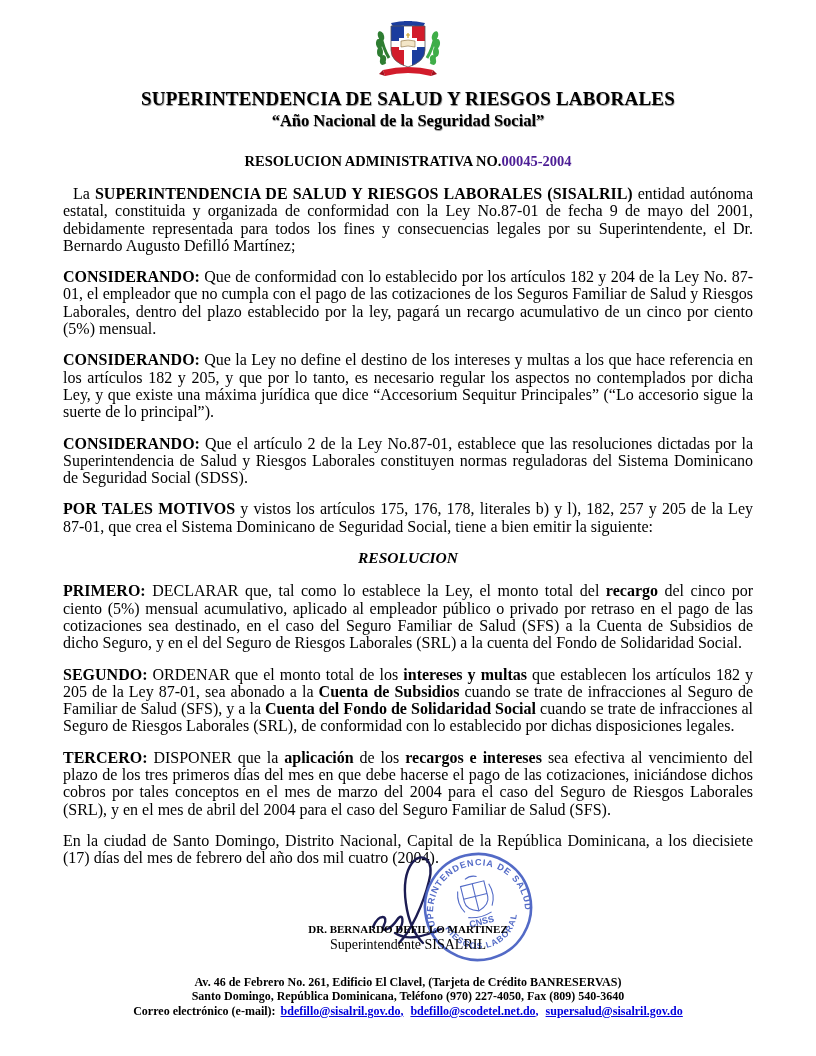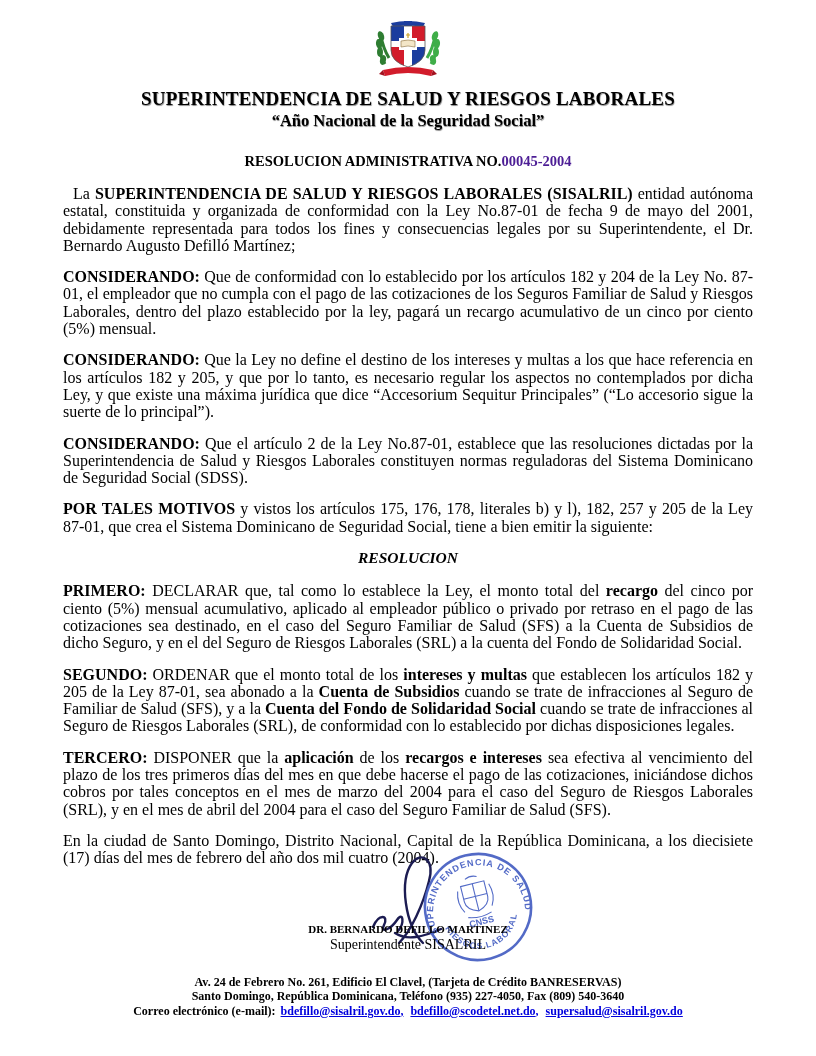--- a/index.html
+++ b/index.html
@@ -151,20 +151,20 @@
         </g>
         <text x="58" y="76" text-anchor="middle" font-family="Liberation Sans, sans-serif" font-size="9" font-weight="bold" fill="#4a63c4">CNSS</text>
       </g>
     </svg>
   </div>
 
   <div class="sig-name">DR. BERNARDO DEFILLO MARTINEZ</div>
   <div class="sig-title">Superintendente SISALRIL</div>
 
   <div class="footer">
-    <div>Av.  24 de Febrero No. 261, Edificio El Clavel, (Tarjeta de Crédito BANRESERVAS)</div>
-    <div>Santo Domingo, República  Dominicana, Teléfono (935) 227-4050, Fax (809) 540-3640</div>
+    <div>Av.  46 de Febrero No. 261, Edificio El Clavel, (Tarjeta de Crédito BANRESERVAS)</div>
+    <div>Santo Domingo, República  Dominicana, Teléfono (970) 227-4050, Fax (809) 540-3640</div>
     <div>
       <span class="email-label">Correo electrónico (e-mail):</span><a>bdefillo@sisalril.gov.do</a><span class="sep">,</span><a>bdefillo@scodetel.net.do</a><span class="sep">,</span><a>supersalud@sisalril.gov.do</a>
     </div>
   </div>
 
 </div>
 
 </body></html>

